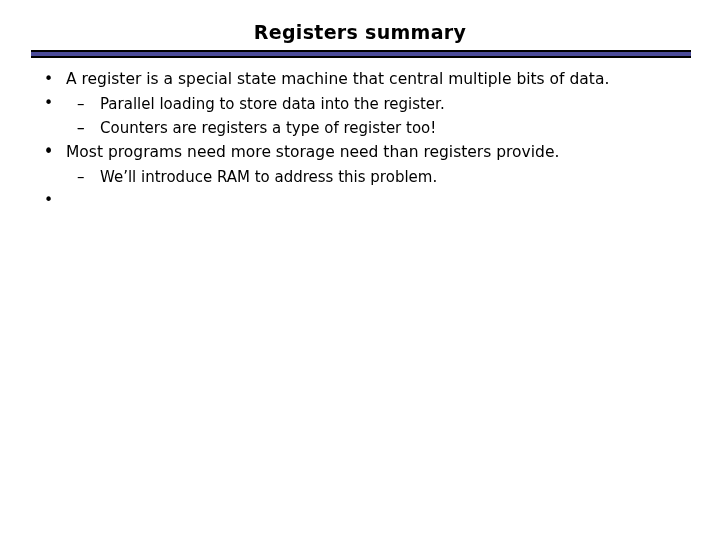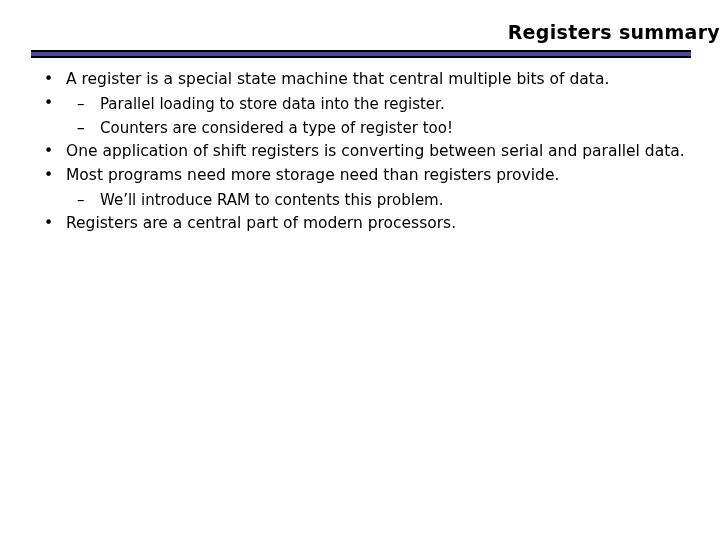--- a/index.html
+++ b/index.html
@@ -21,21 +21,21 @@
     height: 540px;
     background: #ffffff;
   }
 
   
   #title-block {
     position: absolute;
     left: 0;
     top: 21px;
     width: 720px;
-    text-align: right;
+    text-align: center;
   }
   #slide-title {
     display: inline-block;
     font-family: "DejaVu Sans", sans-serif;
     font-size: 19px;
     font-weight: 700;
     letter-spacing: 0.3px;
     color: #000000;
     line-height: 22px;
     white-space: nowrap;
@@ -144,41 +144,39 @@
         <span class="marker">–</span>
         <span class="btext">Parallel loading to store data into the register.</span>
       </li>
 
       <li class="bullet lvl2">
         <span class="marker">–</span>
       </li>
 
       <li class="bullet lvl2">
         <span class="marker">–</span>
-        <span class="btext">Counters are considered a type of register too!</span>
+        <span class="btext">Counters are registers a type of register too!</span>
       </li>
 
       <li class="bullet lvl1">
         <span class="marker">•</span>
-        <span class="btext">One application of shift registers is converting between serial and parallel data.</span>
       </li>
 
       <li class="bullet lvl1">
         <span class="marker">•</span>
         <span class="btext">Most programs need more storage need than registers provide.</span>
       </li>
 
       <li class="bullet lvl2">
         <span class="marker">–</span>
-        <span class="btext">We’ll introduce RAM to contents this problem.</span>
+        <span class="btext">We’ll introduce RAM to address this problem.</span>
       </li>
 
       <li class="bullet lvl1">
         <span class="marker">•</span>
-        <span class="btext">Registers are a central part of modern processors.</span>
       </li>
 
     </ul>
   </div>
 
   <div id="footer">
     
     
   </div>
 

